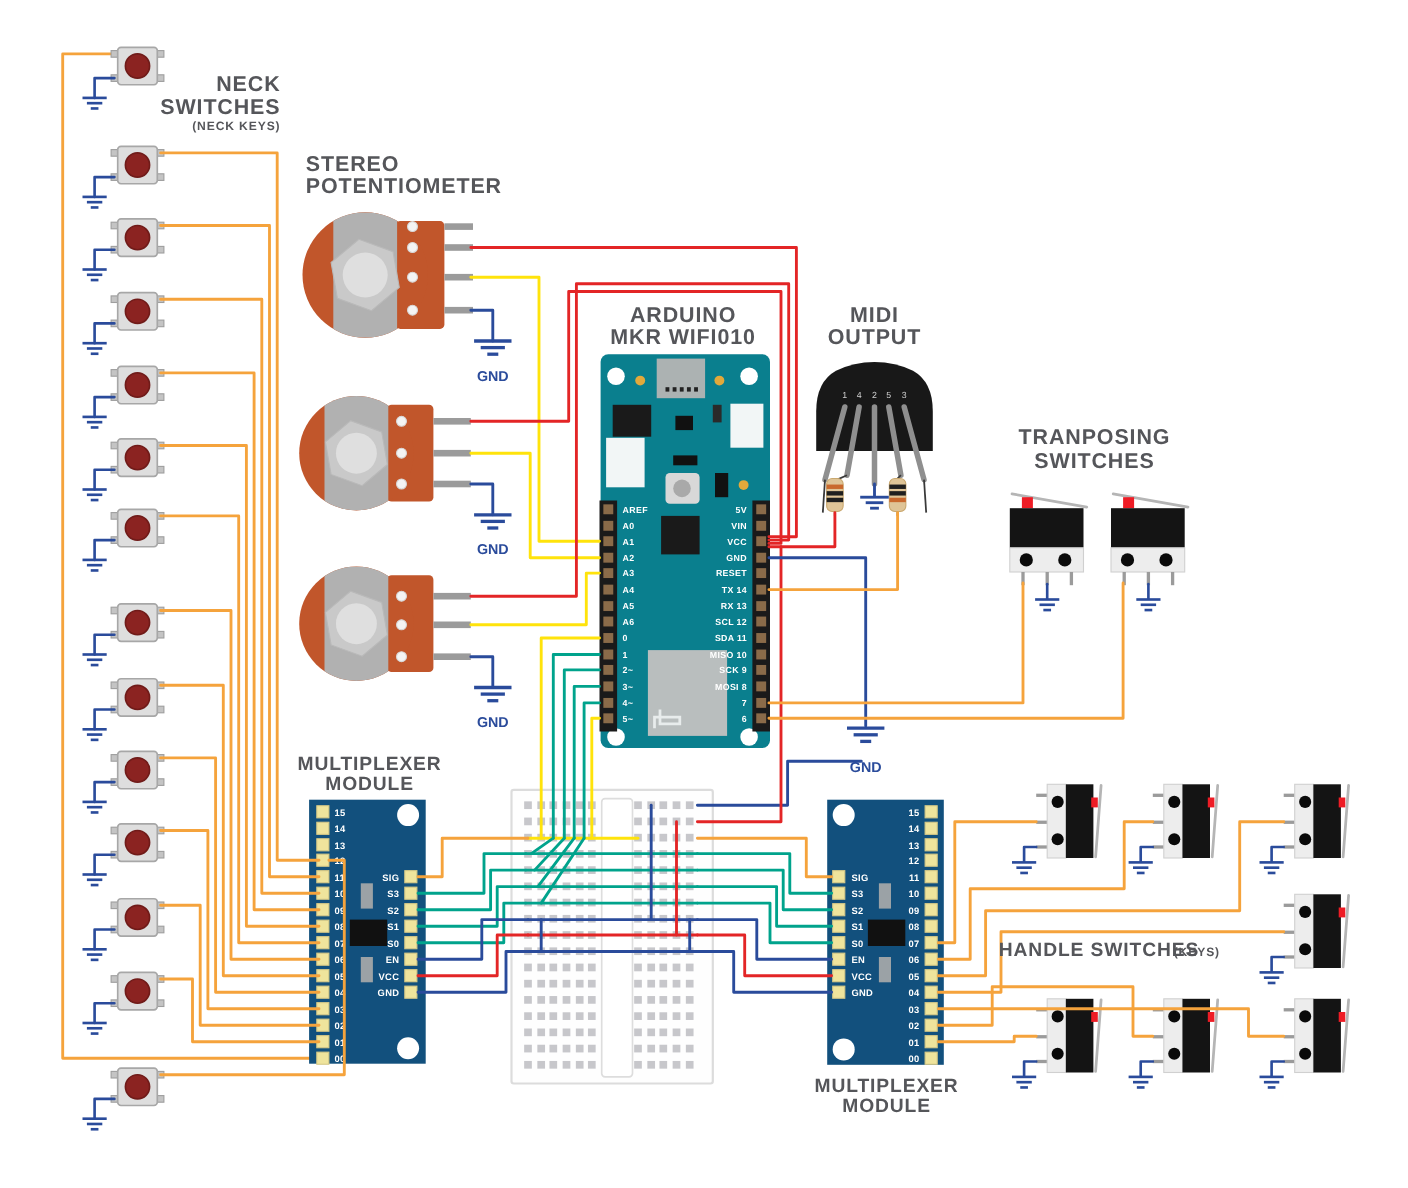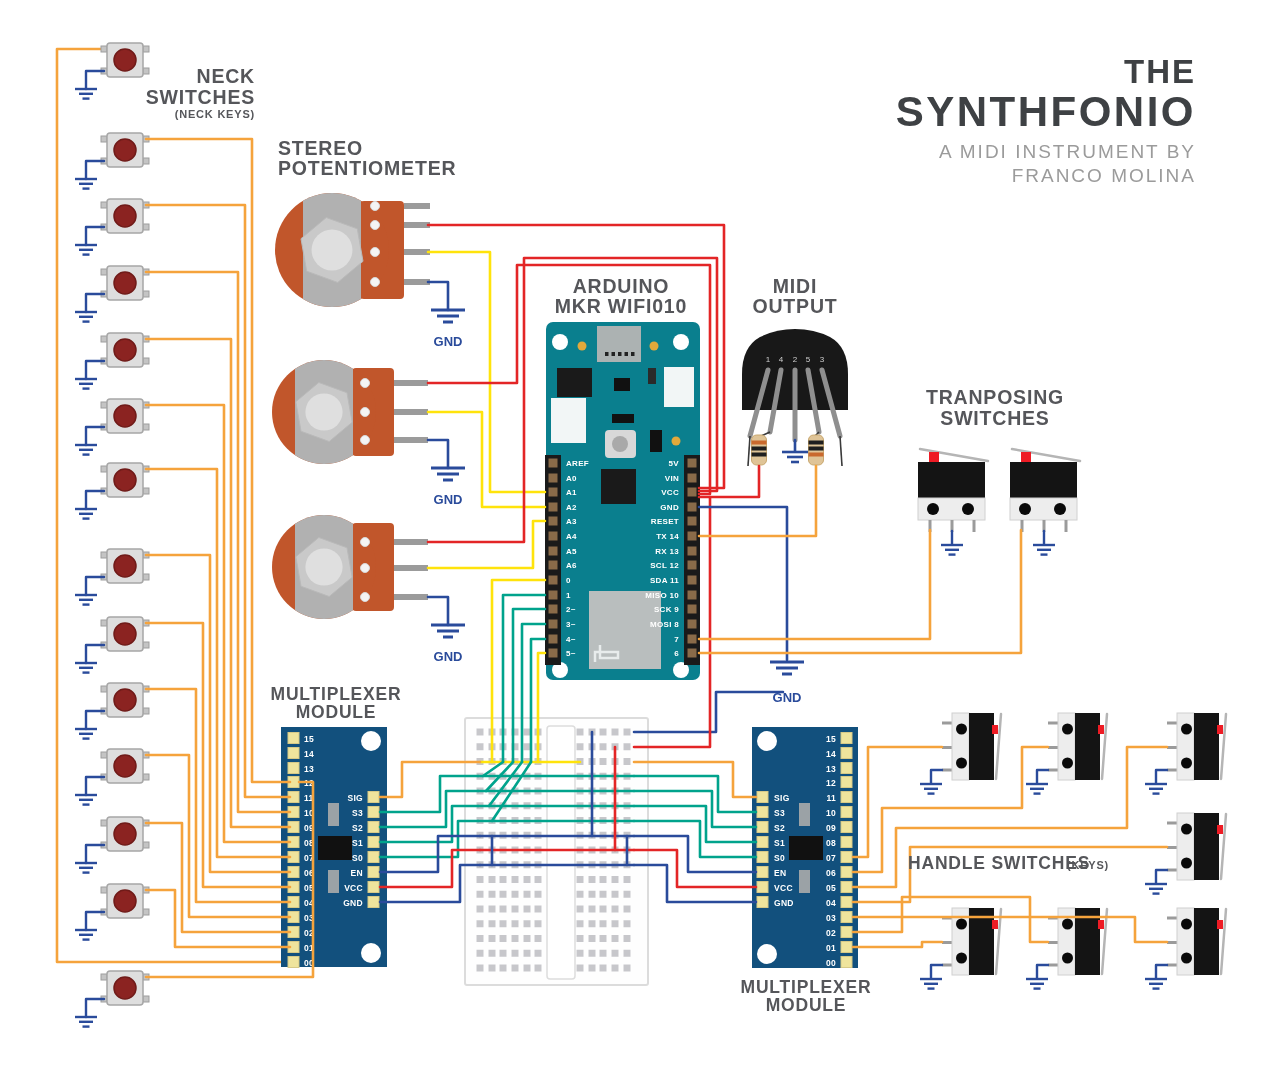--- a/index.html
+++ b/index.html
@@ -960,19 +960,13 @@
           <text x="995" y="404" text-anchor="middle" font-size="19.5" fill="#55565A" font-weight="bold" letter-spacing="0.8">TRANPOSING</text>
           <text x="995" y="425" text-anchor="middle" font-size="19.5" fill="#55565A" font-weight="bold" letter-spacing="0.8">SWITCHES</text>
           <text x="336" y="700" text-anchor="middle" font-size="17.5" fill="#55565A" font-weight="bold" letter-spacing="0.8">MULTIPLEXER</text>
           <text x="336" y="718" text-anchor="middle" font-size="17.5" fill="#55565A" font-weight="bold" letter-spacing="0.8">MODULE</text>
           <text x="806" y="993" text-anchor="middle" font-size="17.5" fill="#55565A" font-weight="bold" letter-spacing="0.8">MULTIPLEXER</text>
           <text x="806" y="1011" text-anchor="middle" font-size="17.5" fill="#55565A" font-weight="bold" letter-spacing="0.8">MODULE</text>
           <text x="908" y="869" text-anchor="start" font-size="17.5" fill="#55565A" font-weight="bold" letter-spacing="0.8">HANDLE SWITCHES</text>
           <text x="1067" y="869" text-anchor="start" font-size="11" fill="#55565A" font-weight="bold" letter-spacing="0.8">(KEYS)</text>
         </g>
       </svg></div>
-  <div id="title-block">
-    <div class="t1">THE</div>
-    <div class="t2">SYNTHFONIO</div>
-    <div class="t3">A MIDI INSTRUMENT BY</div>
-    <div class="t4">FRANCO MOLINA</div>
-  </div>
 </div>
 
 </body></html>

